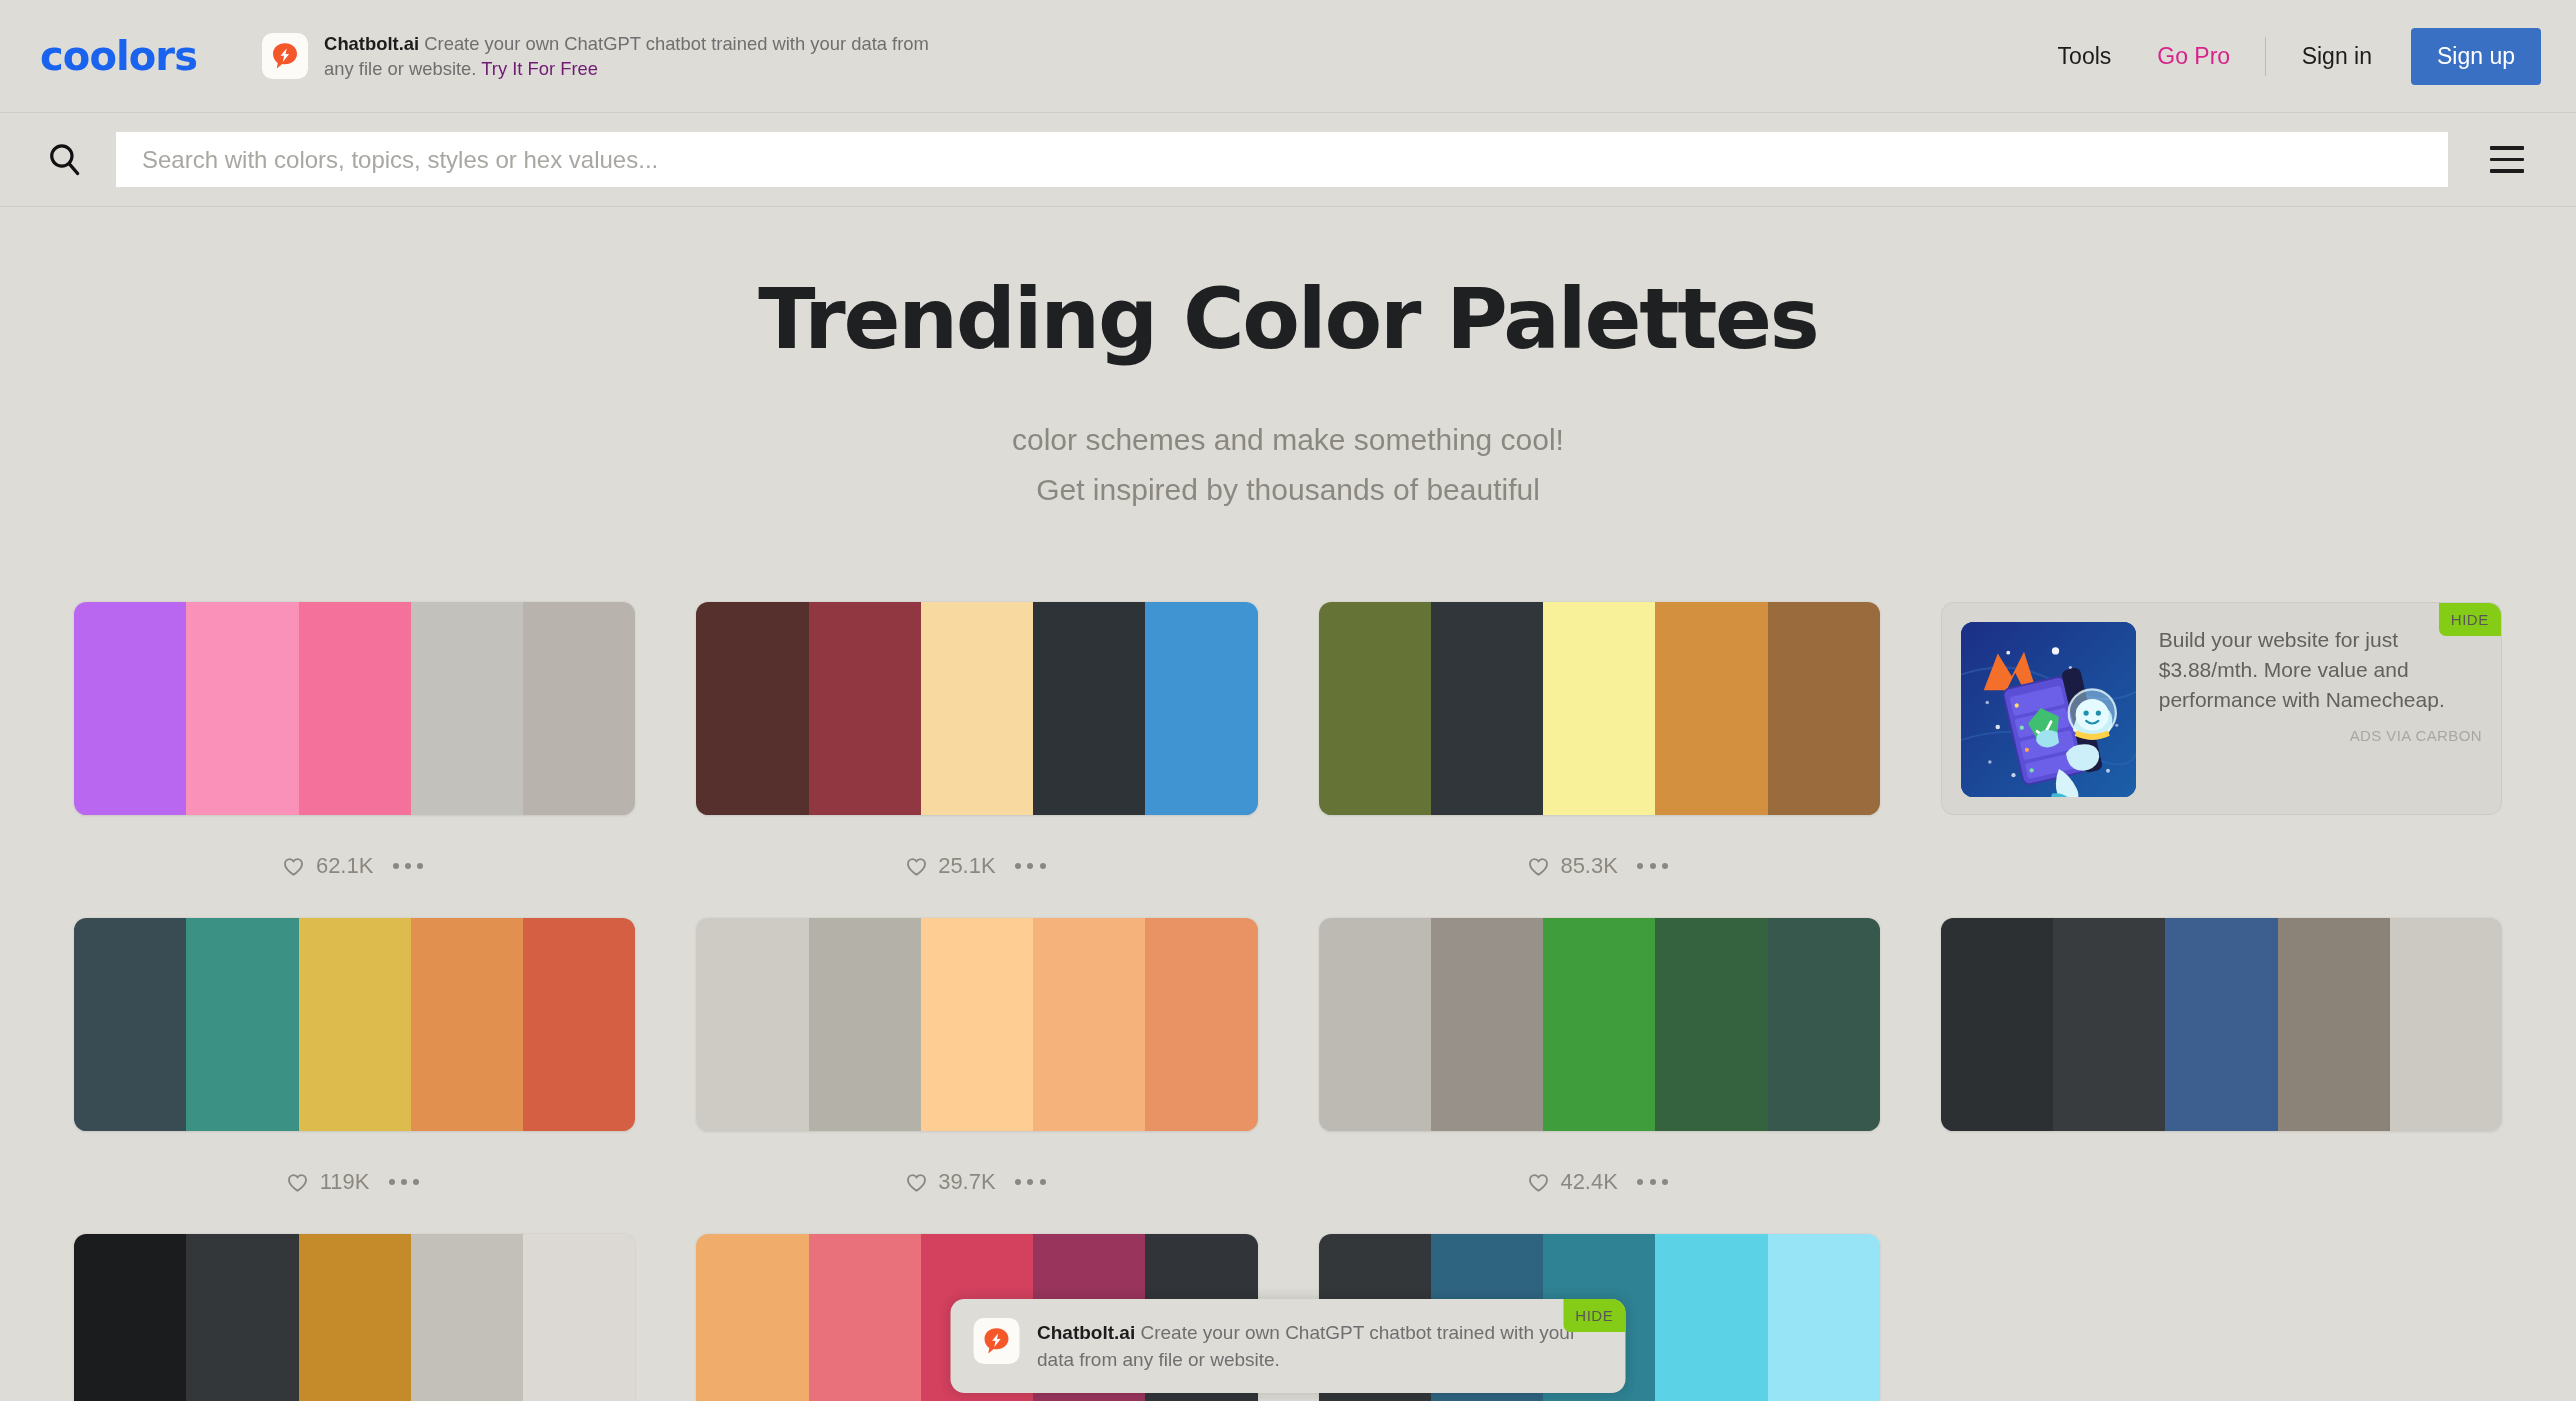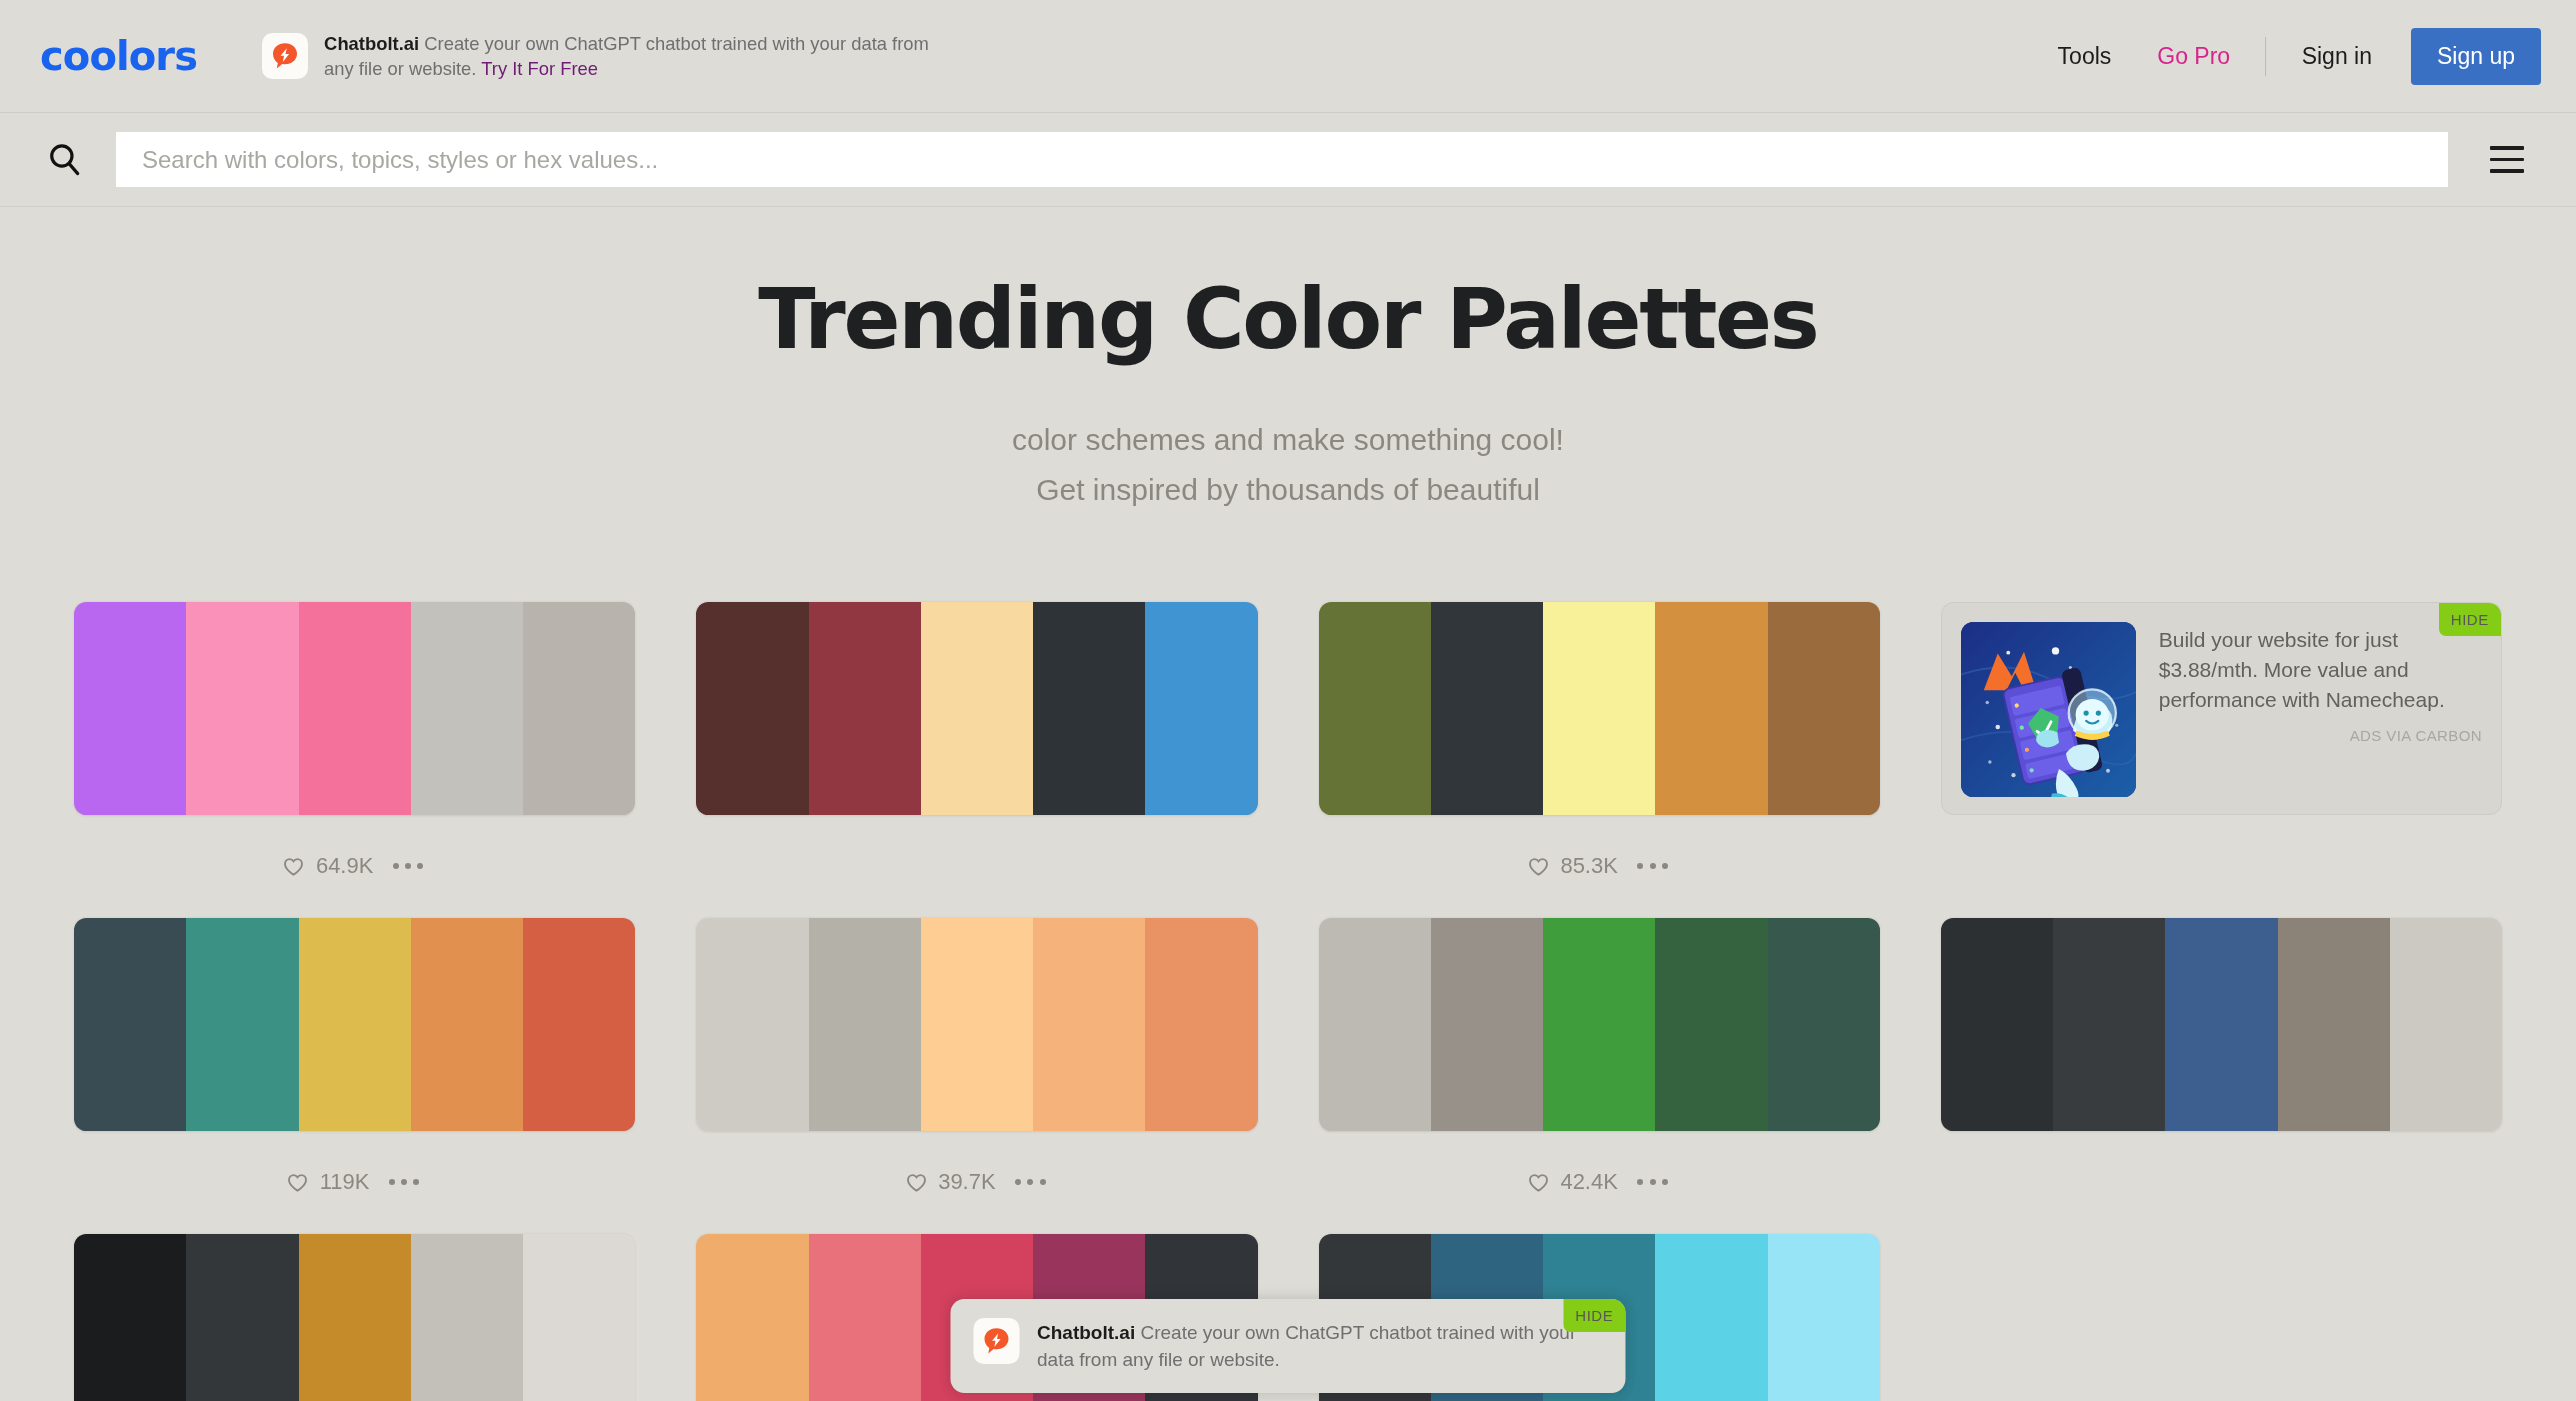--- a/index.html
+++ b/index.html
@@ -331,36 +331,49 @@
         <div class="swatch" title="#f991b8" style="background: rgb(249, 145, 184);"></div>
         <div class="swatch" title="#f4719b" style="background: rgb(244, 113, 155);"></div>
         <div class="swatch" title="#c3c1bb" style="background: rgb(195, 193, 187);"></div>
         <div class="swatch" title="#b8b4ad" style="background: rgb(184, 180, 173);"></div>
       </div>
       <div class="meta">
         <div class="likes">
           <svg width="23" height="23" viewBox="0 0 26 26">
             <path d="M13 22.2S3.4 16.3 3.4 10.1c0-3.1 2.4-5.4 5.3-5.4 2 0 3.4 1 4.3 2.4.9-1.4 2.3-2.4 4.3-2.4 2.9 0 5.3 2.3 5.3 5.4 0 6.2-9.6 12.1-9.6 12.1z" fill="none" stroke="#8b8880" stroke-width="2.1"></path>
           </svg>
-          <span class="count">64.9K</span>
+          <span class="count">62.1K</span>
         </div>
         <div class="dots">
           <i></i>
           <i></i>
           <i></i>
         </div>
       </div>
     </div>
     <div class="cell">
       <div class="palette">
         <div class="swatch" title="#55302d" style="background: rgb(85, 48, 45);"></div>
         <div class="swatch" title="#903741" style="background: rgb(144, 55, 65);"></div>
         <div class="swatch" title="#f8daa0" style="background: rgb(248, 218, 160);"></div>
         <div class="swatch" title="#2e3337" style="background: rgb(46, 51, 55);"></div>
         <div class="swatch" title="#3f94d1" style="background: rgb(63, 148, 209);"></div>
+      </div>
+      <div class="meta">
+        <div class="likes">
+          <svg width="23" height="23" viewBox="0 0 26 26">
+            <path d="M13 22.2S3.4 16.3 3.4 10.1c0-3.1 2.4-5.4 5.3-5.4 2 0 3.4 1 4.3 2.4.9-1.4 2.3-2.4 4.3-2.4 2.9 0 5.3 2.3 5.3 5.4 0 6.2-9.6 12.1-9.6 12.1z" fill="none" stroke="#8b8880" stroke-width="2.1"></path>
+          </svg>
+          <span class="count">25.1K</span>
+        </div>
+        <div class="dots">
+          <i></i>
+          <i></i>
+          <i></i>
+        </div>
       </div>
     </div>
     <div class="cell">
       <div class="palette">
         <div class="swatch" title="#667337" style="background: rgb(102, 115, 55);"></div>
         <div class="swatch" title="#31363a" style="background: rgb(49, 54, 58);"></div>
         <div class="swatch" title="#f9f09a" style="background: rgb(249, 240, 154);"></div>
         <div class="swatch" title="#d3913f" style="background: rgb(211, 145, 63);"></div>
         <div class="swatch" title="#9a6c3d" style="background: rgb(154, 108, 61);"></div>
       </div>

